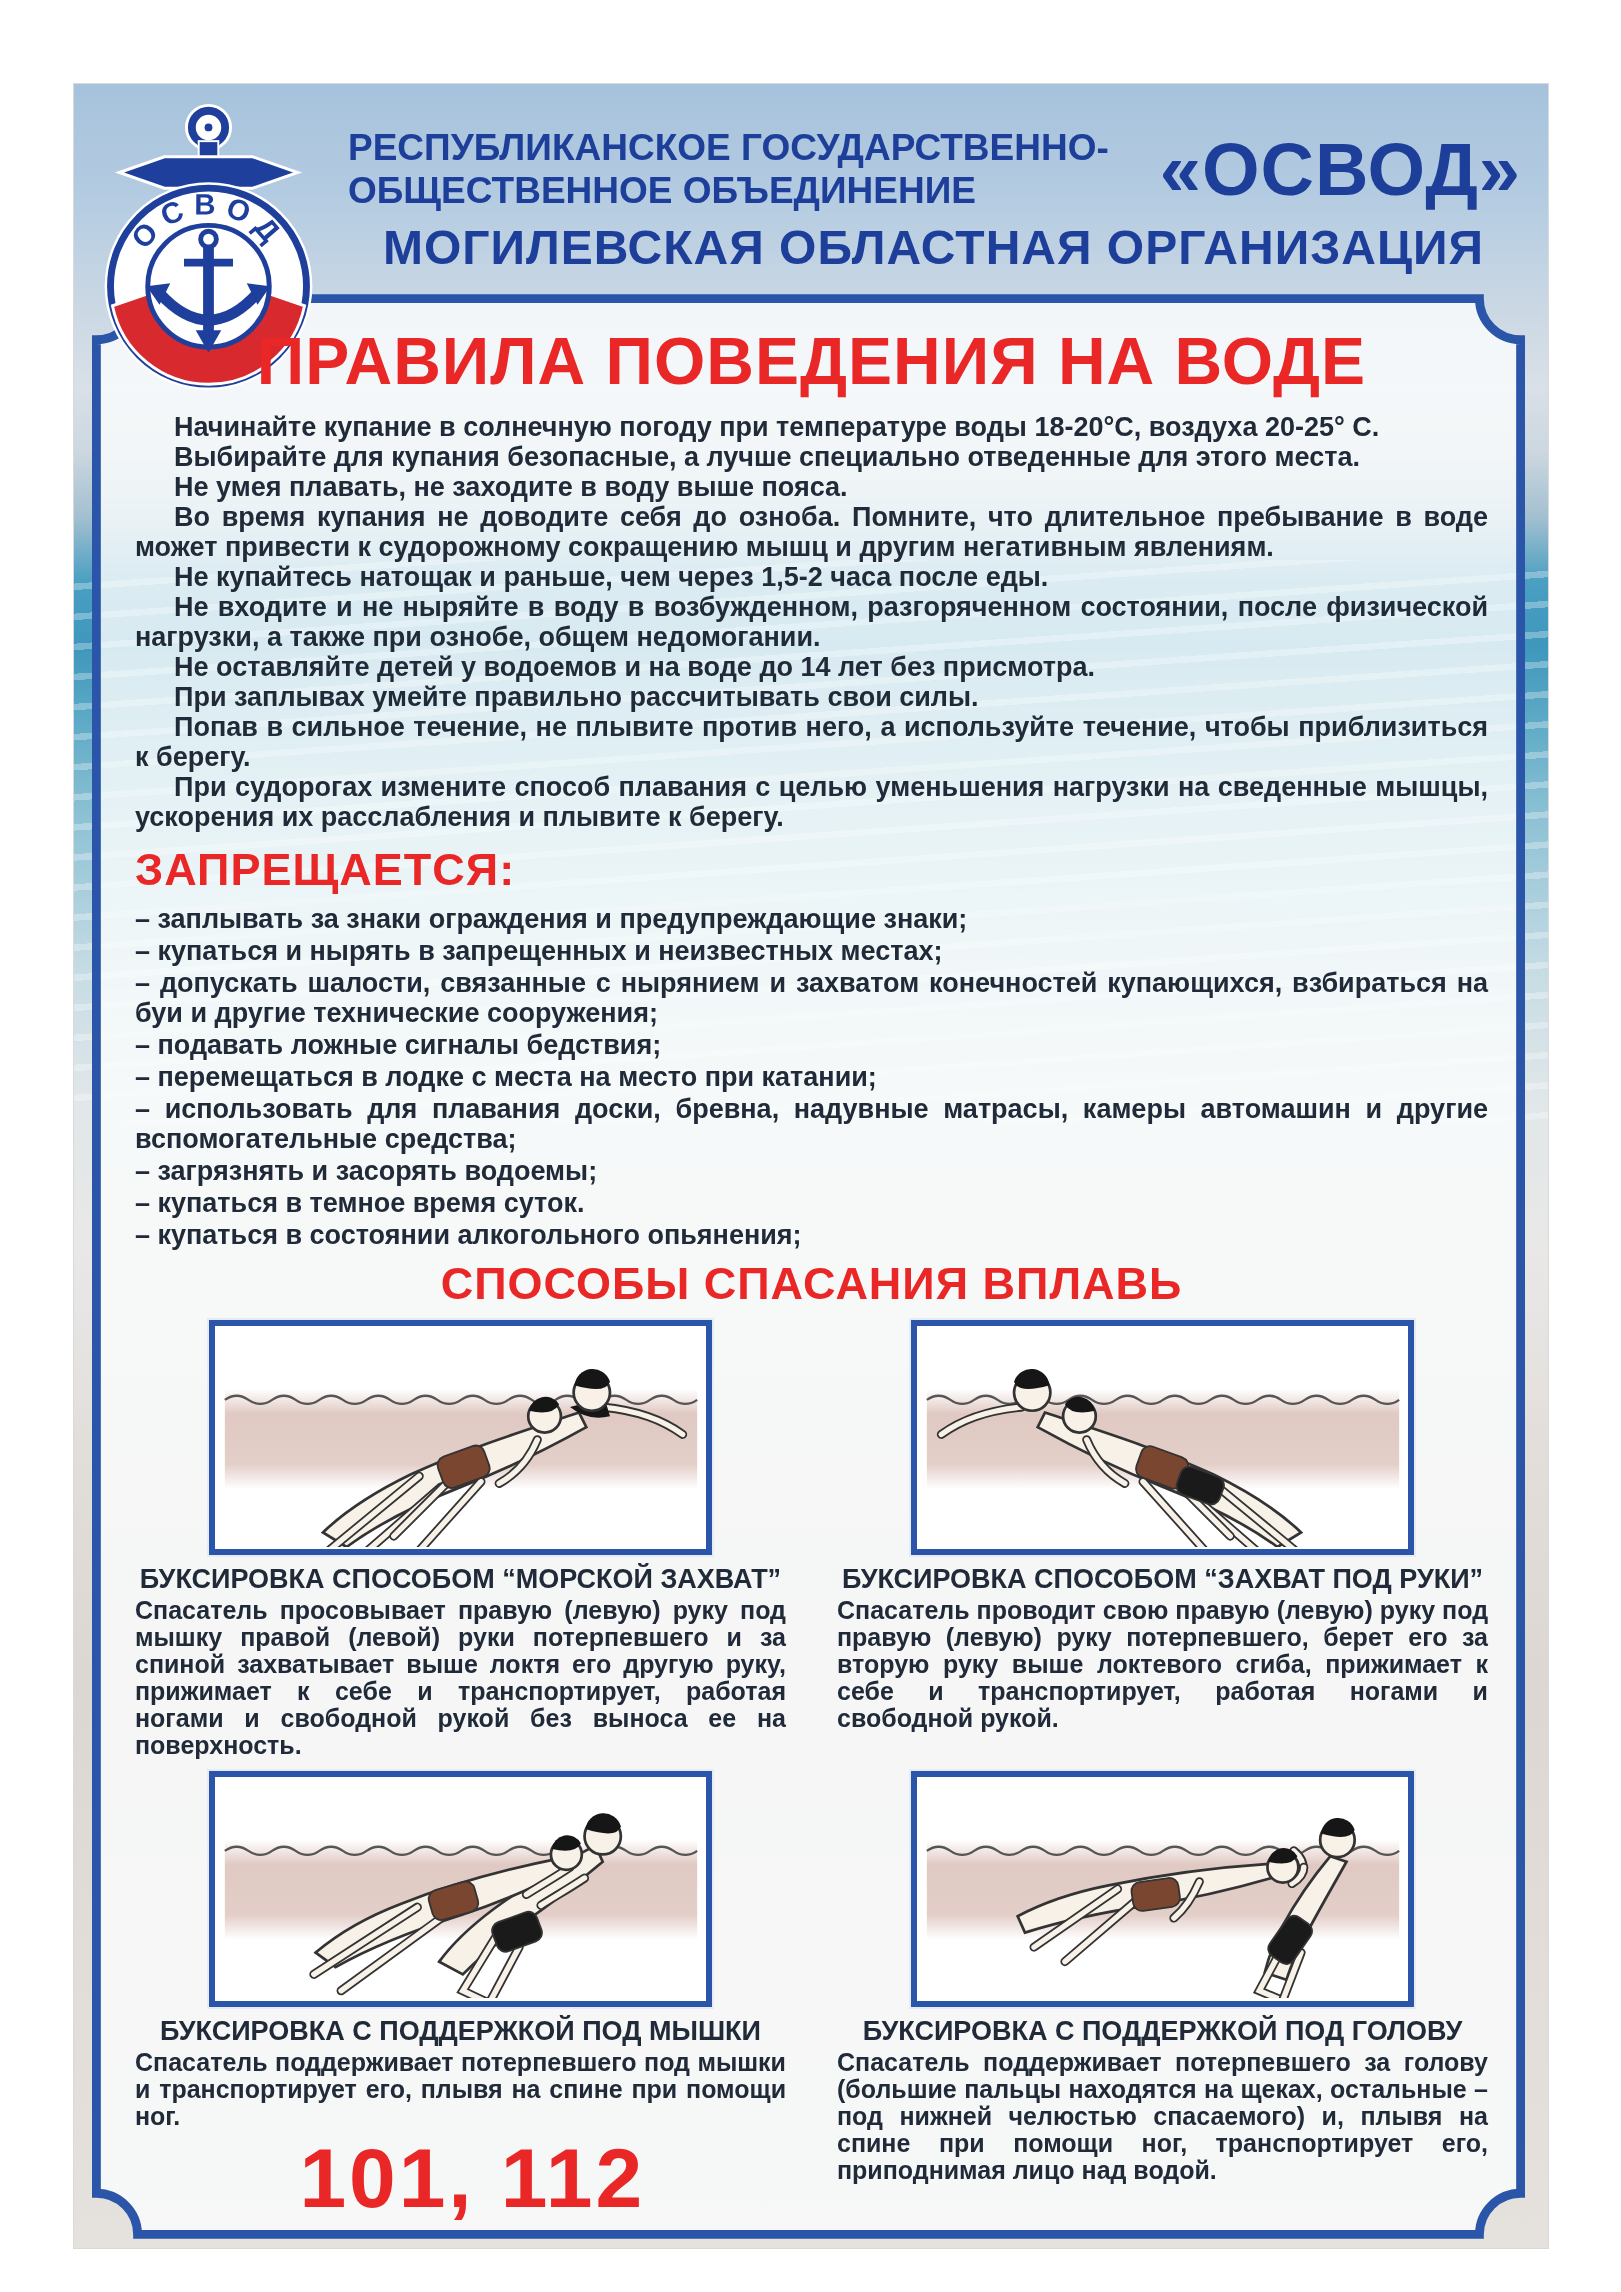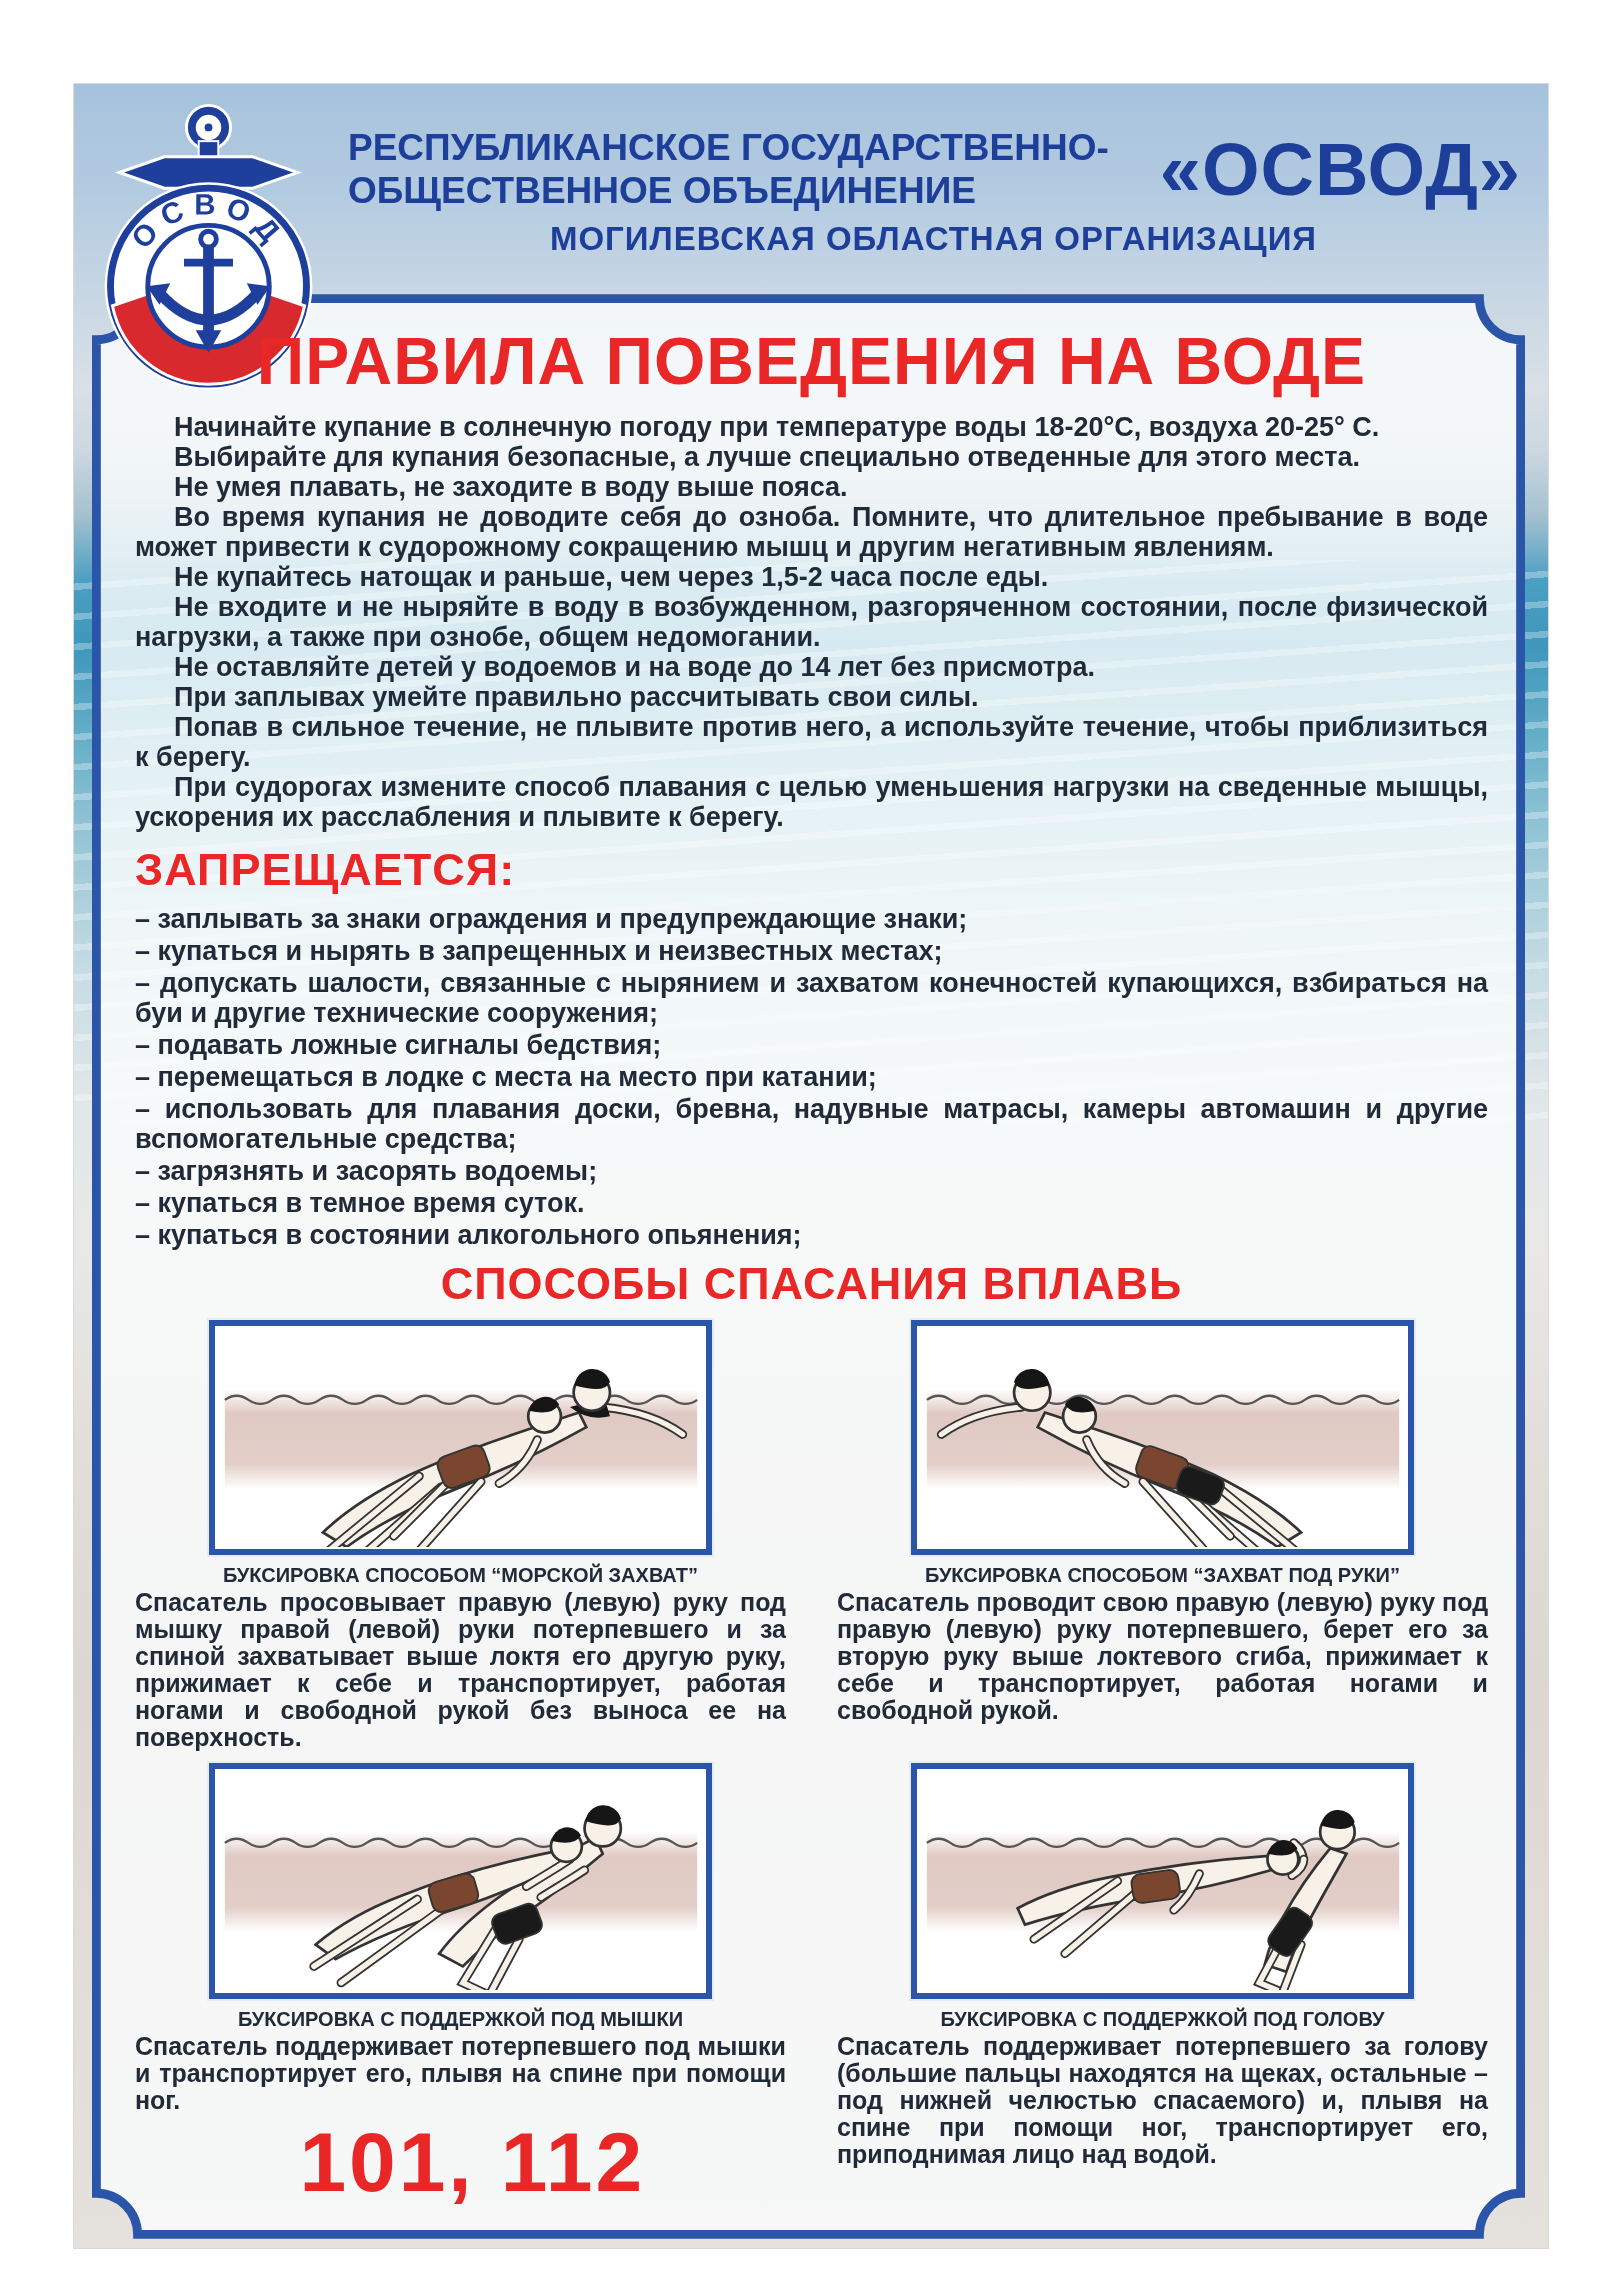--- a/index.html
+++ b/index.html
@@ -23,35 +23,35 @@
     background:repeating-linear-gradient(176deg,
       rgba(255,255,255,0) 0 23.5px, rgba(255,255,255,.55) 23.5px 30px);
     opacity:.55;pointer-events:none;
   }
   
   .header{position:absolute;left:0;top:43px;width:100%;}
   .logo-wrap{position:absolute;left:11.8px;top:-33px;width:245px;height:304px;}
   .org-block{margin-left:274px;display:flex;align-items:center;}
   .org-lines{font-size:37px;line-height:1.14;color:#1d3f9a;}
   .org-abbr{font-size:74px;color:#1d3f9a;margin-left:51px;letter-spacing:1px;}
-  .region-line{margin-left:245px;text-align:center;font-size:33px;color:#1d3f9a;margin-top:7.8px;letter-spacing:1px;}
+  .region-line{margin-left:245px;text-align:center;font-size:48px;color:#1d3f9a;margin-top:7.8px;letter-spacing:1px;}
   
   .frame-svg{position:absolute;left:17.6px;top:210px;}
   
   .content{position:absolute;left:61px;top:229px;width:1353px;}
   .page-title{font-size:66px;color:#ea2727;text-align:center;letter-spacing:1px;margin:9.8px 0 13.7px;}
   .rules p{font-size:27px;line-height:30px;color:#202a38;text-align:justify;text-indent:39px;margin:0;}
   .prohibited-heading{font-size:45px;color:#ea2727;margin:11.8px 0 7.8px;letter-spacing:1px;}
   .prohibited p{font-size:27px;line-height:30px;color:#202a38;text-align:justify;margin:0 0 2px;}
   .rescue-heading{font-size:45px;color:#ea2727;text-align:center;margin:7.8px 0 9.8px;letter-spacing:1px;}
   .methods{display:grid;grid-template-columns:1fr 1fr;column-gap:51px;row-gap:11.8px;}
   .method{display:flex;flex-direction:column;}
   .figure{align-self:center;width:486px;border:6.9px solid #2a55a8;background:#ffffff;padding:2.9px;box-shadow:0 0 0 2px #e6ecf5;}
   .figure svg{display:block;width:486px;height:218px;}
-  .method-title{font-size:20px;color:#202a38;text-align:center;margin:8.8px 0 2px;}
+  .method-title{font-size:27px;color:#202a38;text-align:center;margin:8.8px 0 2px;}
   .method-desc{font-size:25px;line-height:27px;color:#202a38;text-align:justify;}
   .phones{display:flex;align-items:center;justify-content:center;margin-top:9.8px;}
   .phones-numbers{color:#ea2727;font-size:84px;line-height:.95;margin-left:23.5px;letter-spacing:2.9px;}
   
   .lo{stroke:#333;stroke-width:10;fill:none;stroke-linecap:round;}
   .li{stroke:#f8f1e8;stroke-width:6;fill:none;stroke-linecap:round;}
   .bod{fill:#f8f1e8;stroke:#333;stroke-width:3;}
   .hair{fill:#161616;}
   .tr-b{fill:#7a4630;stroke:#333;stroke-width:2;}
   .tr-k{fill:#1a1a1a;stroke:#333;stroke-width:2;}

